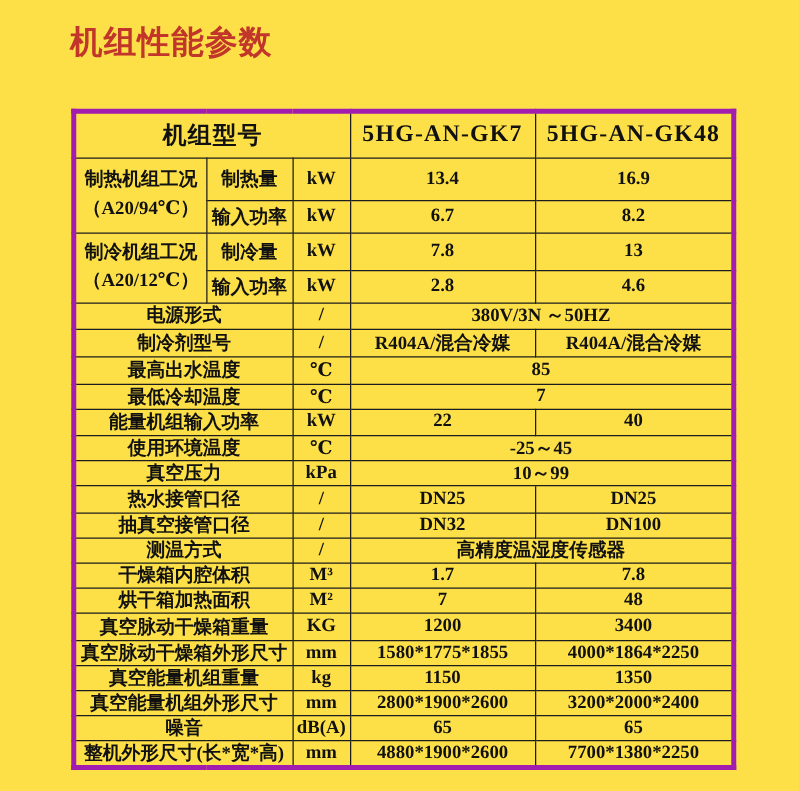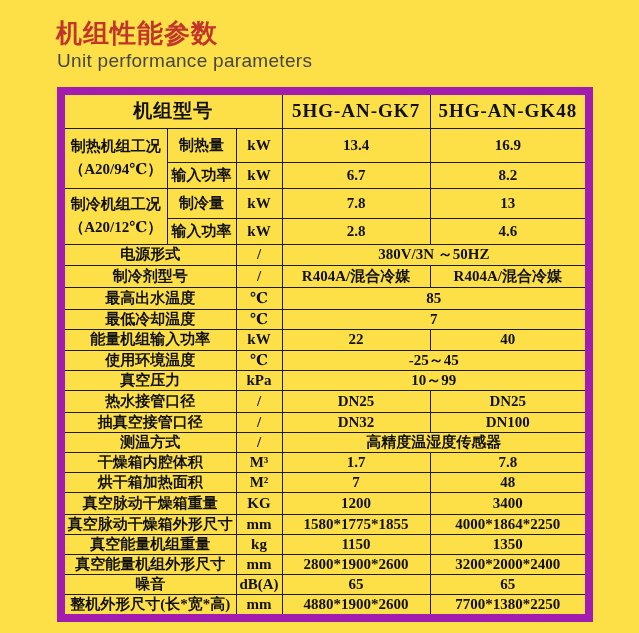--- a/index.html
+++ b/index.html
@@ -38,21 +38,21 @@
     letter-spacing: 0.3px;
     font-family: "Liberation Sans", sans-serif;
   }
   table.spec {
     position: absolute;
     left: 57px;
     top: 87px;
     width: 528px;
     border-collapse: collapse;
     table-layout: fixed;
-    border: 8px solid #a21caf;
+    border: 4px solid #a21caf;
   }
   table.spec td {
     border: 1.5px solid #1c1c1c;
     padding: 0;
     color: #111111;
     font-weight: bold;
     font-size: 15px;
     text-align: center;
     vertical-align: middle;
     font-family: "Liberation Serif", "DejaVu Serif", serif;
@@ -87,21 +87,20 @@
   td.c-val {
     font-size: 15px;
   }
 </style>
 </head>
 <body>
 
 <div class="page">
 
   <div class="title">机组性能参数</div>
-  <div class="subtitle">Unit performance parameters</div>
 
   <table class="spec">
     <colgroup>
       <col style="width:106px">
         <col style="width:69px">
         <col style="width:46px">
         <col style="width:148px">
         <col style="width:159px">
     </colgroup>
 

